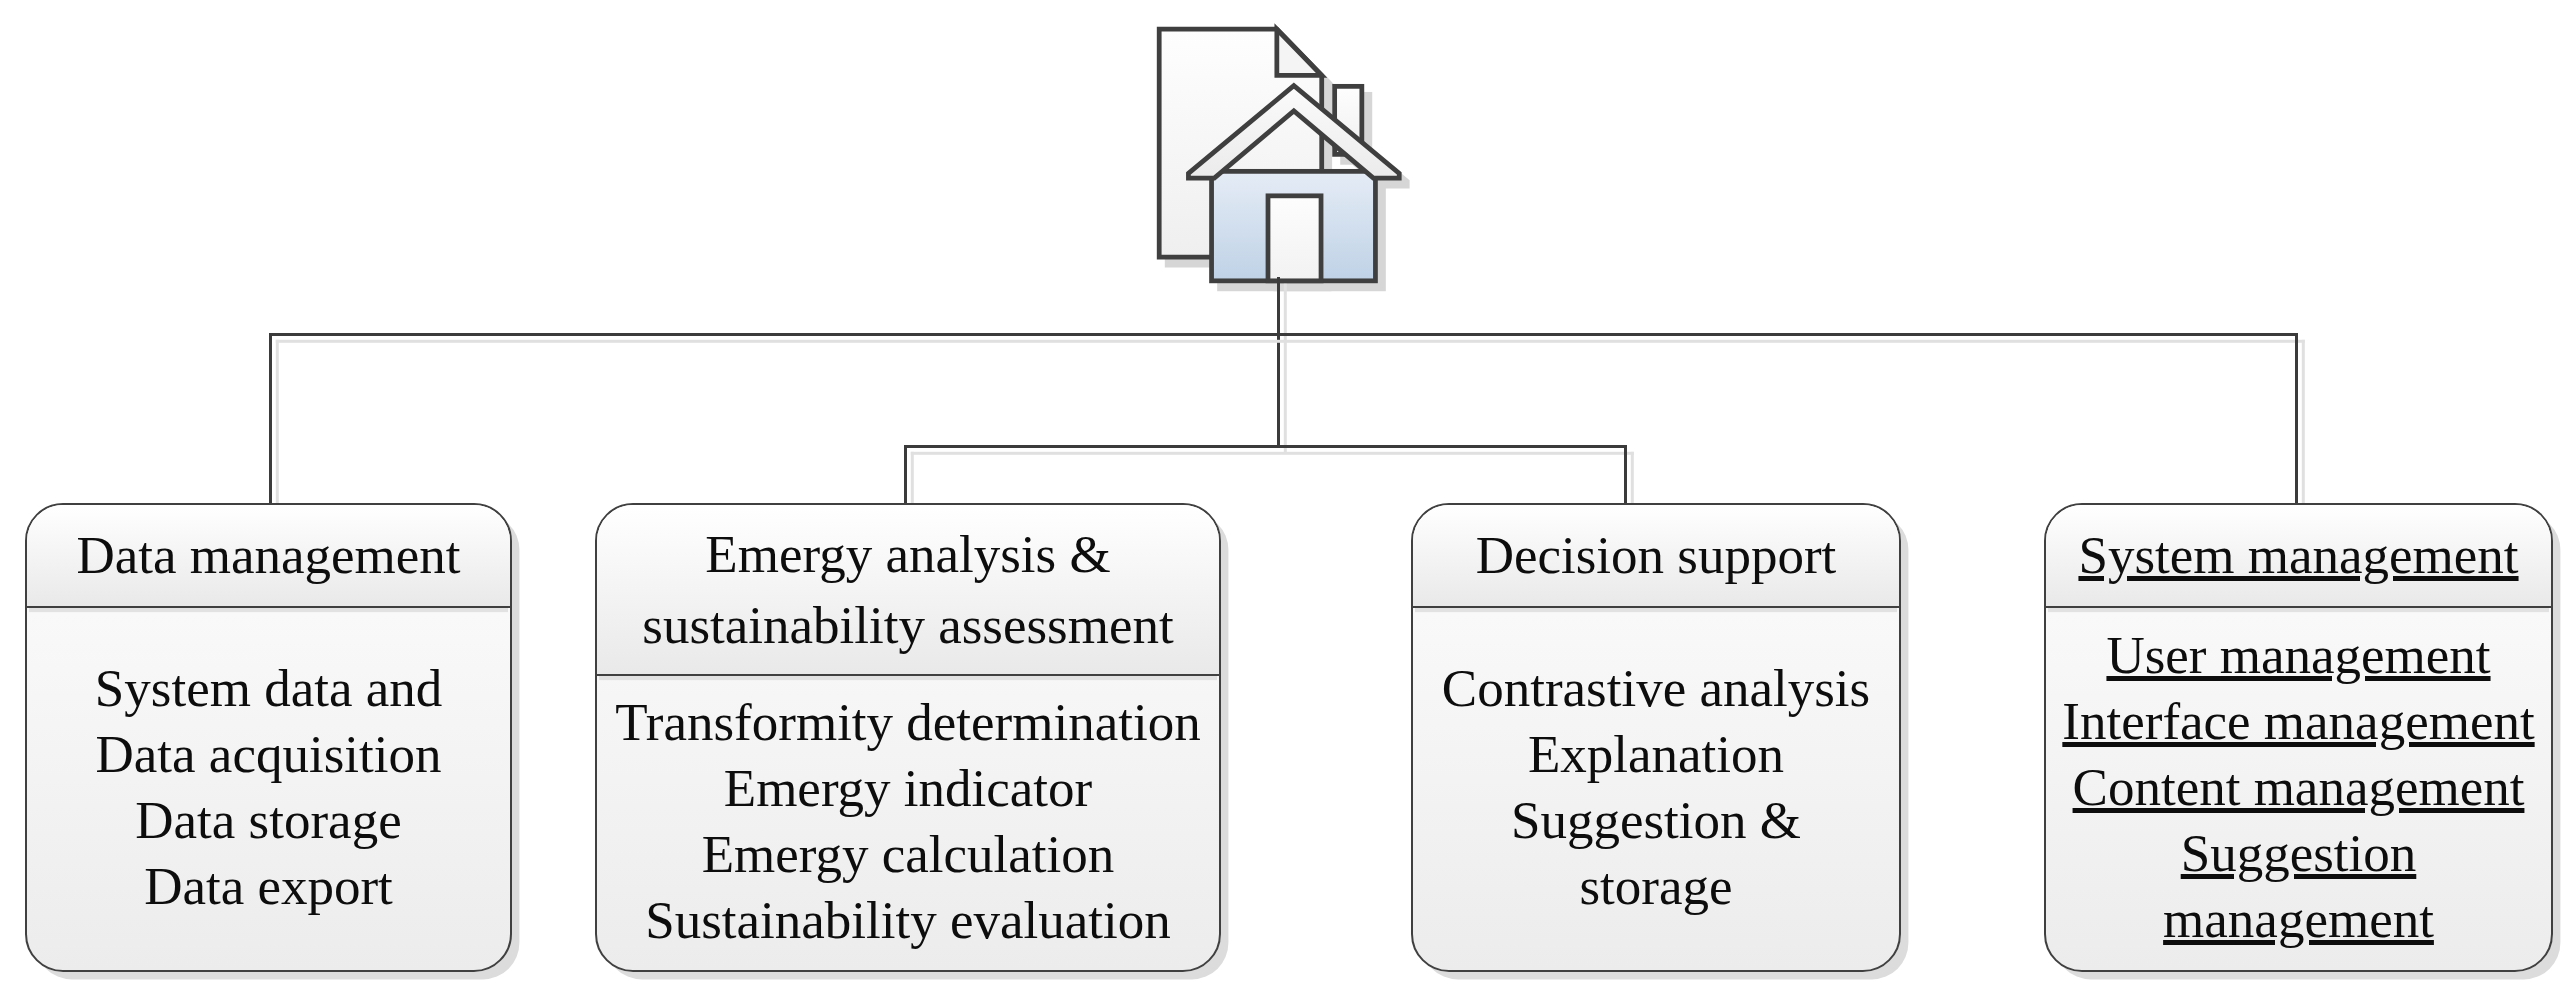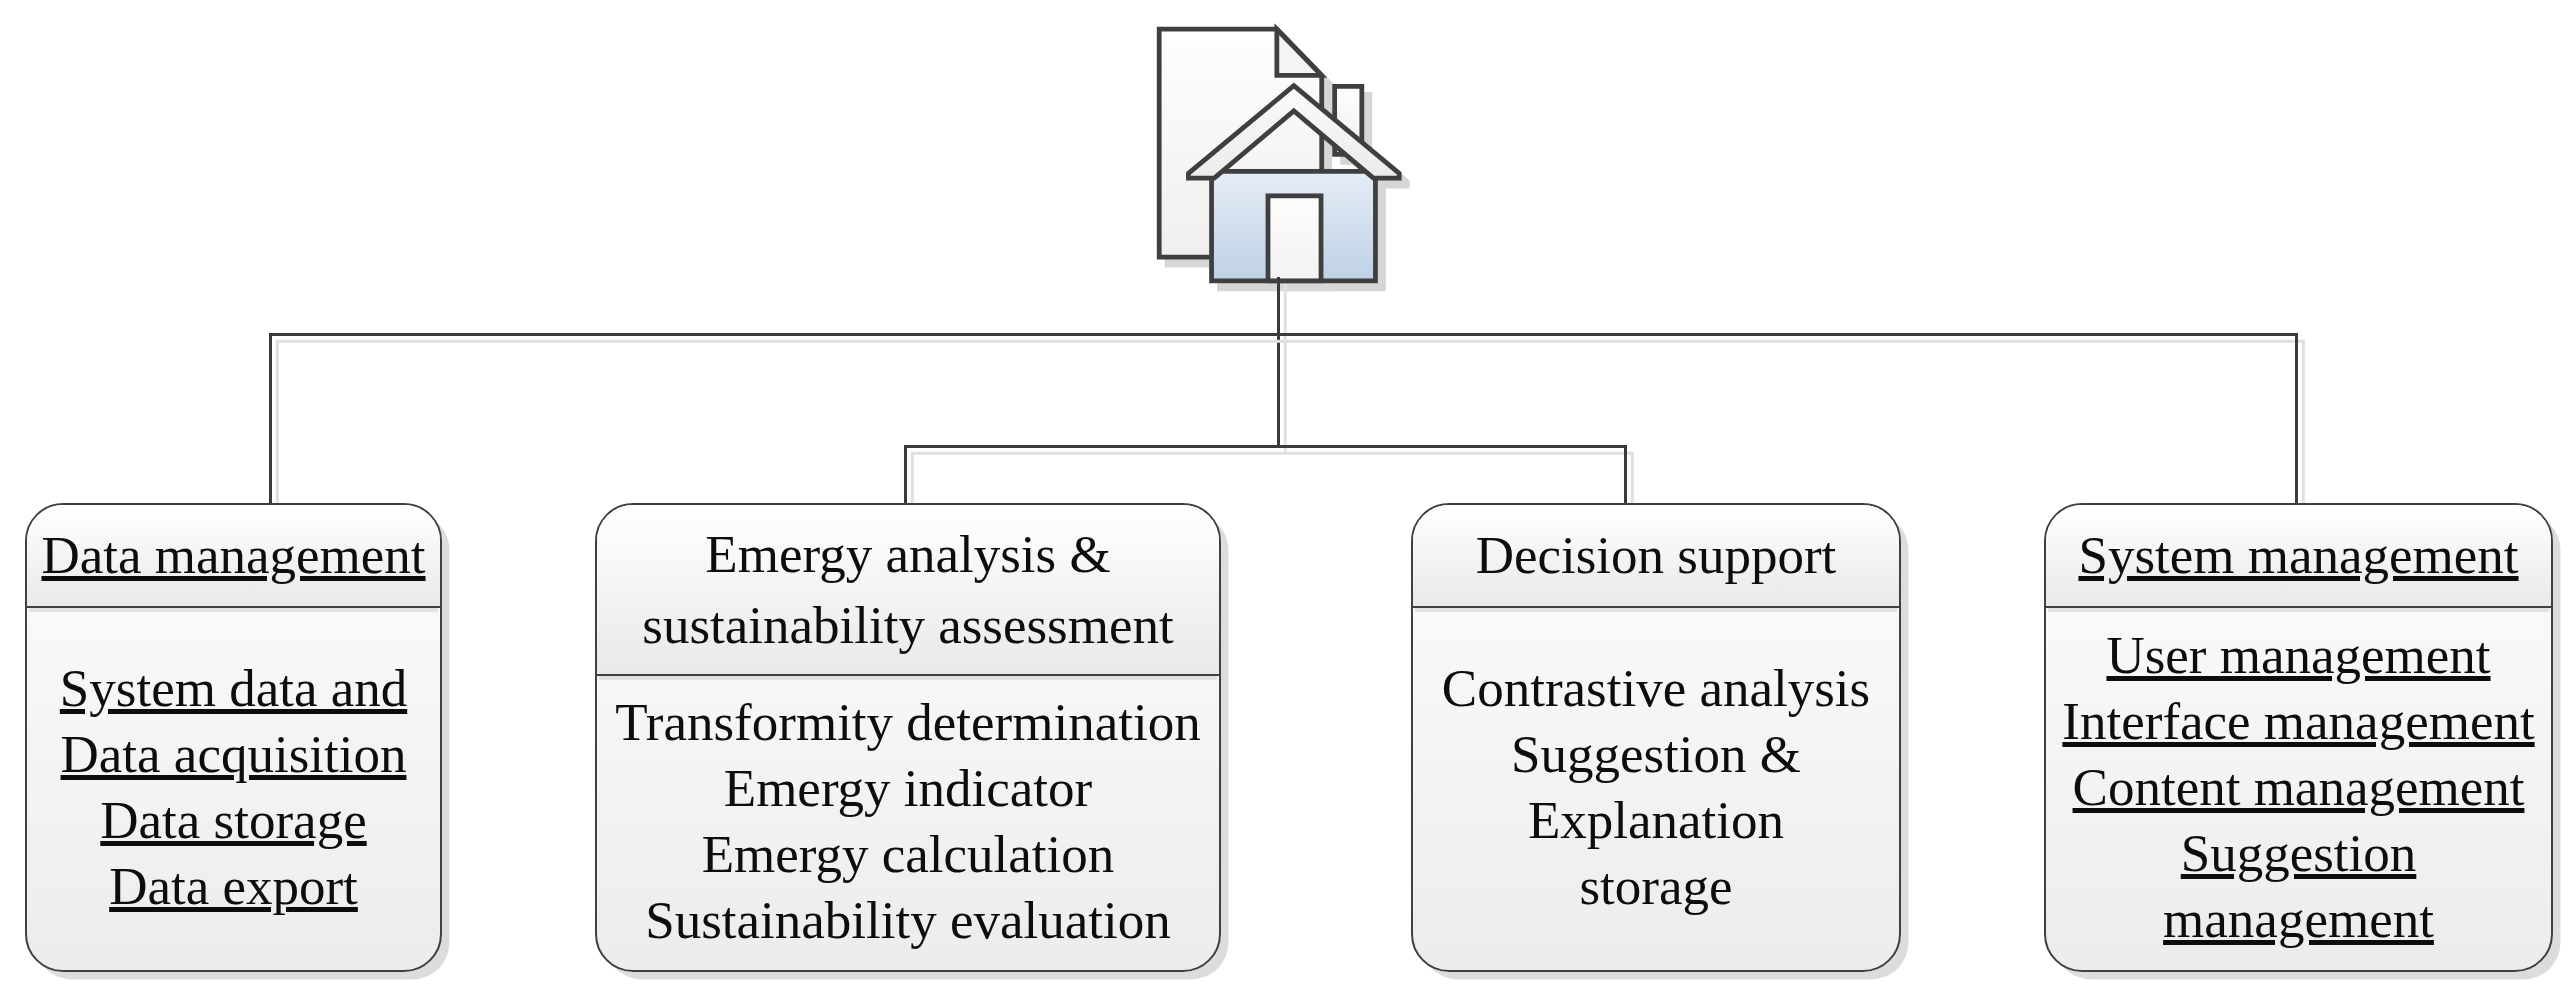--- a/index.html
+++ b/index.html
@@ -71,21 +71,21 @@
     justify-content: center;
     text-align: center;
     font-size: 53px;
     line-height: 66px;
     padding: 2.7px 5.4px 6.8px 5.4px;
   }
   .node-body .body-line {
     white-space: nowrap;
   }
 
-  .node-1 { left: 25px;   width: 417px; text-decoration: underline; }
+  .node-1 { left: 25px;   width: 487px; }
   .node-2 { left: 595px;  width: 626px; align-items: center; }
   .node-3 { left: 1376px; width: 490px; margin-left: 35px; }
   .node-4 { left: 2044px; width: 509px; text-decoration: underline; }
 </style>
 </head>
 <body>
 
 <div class="canvas">
 
   <svg class="root-icon" viewBox="0 0 400 400" xmlns="http://www.w3.org/2000/svg">
@@ -142,22 +142,22 @@
       <div class="body-line">Emergy indicator</div>
       <div class="body-line">Emergy calculation</div>
       <div class="body-line">Sustainability evaluation</div>
     </div>
   </div>
 
   <div class="node node-3">
     <div class="node-header">Decision support</div>
     <div class="node-body">
       <div class="body-line">Contrastive analysis</div>
+      <div class="body-line">Explanation</div>
       <div class="body-line">Suggestion &amp;</div>
-      <div class="body-line">Explanation</div>
       <div class="body-line">storage</div>
     </div>
   </div>
 
   <div class="node node-4">
     <div class="node-header">System management</div>
     <div class="node-body">
       <div class="body-line">User management</div>
       <div class="body-line">Interface management</div>
       <div class="body-line">Content management</div>

